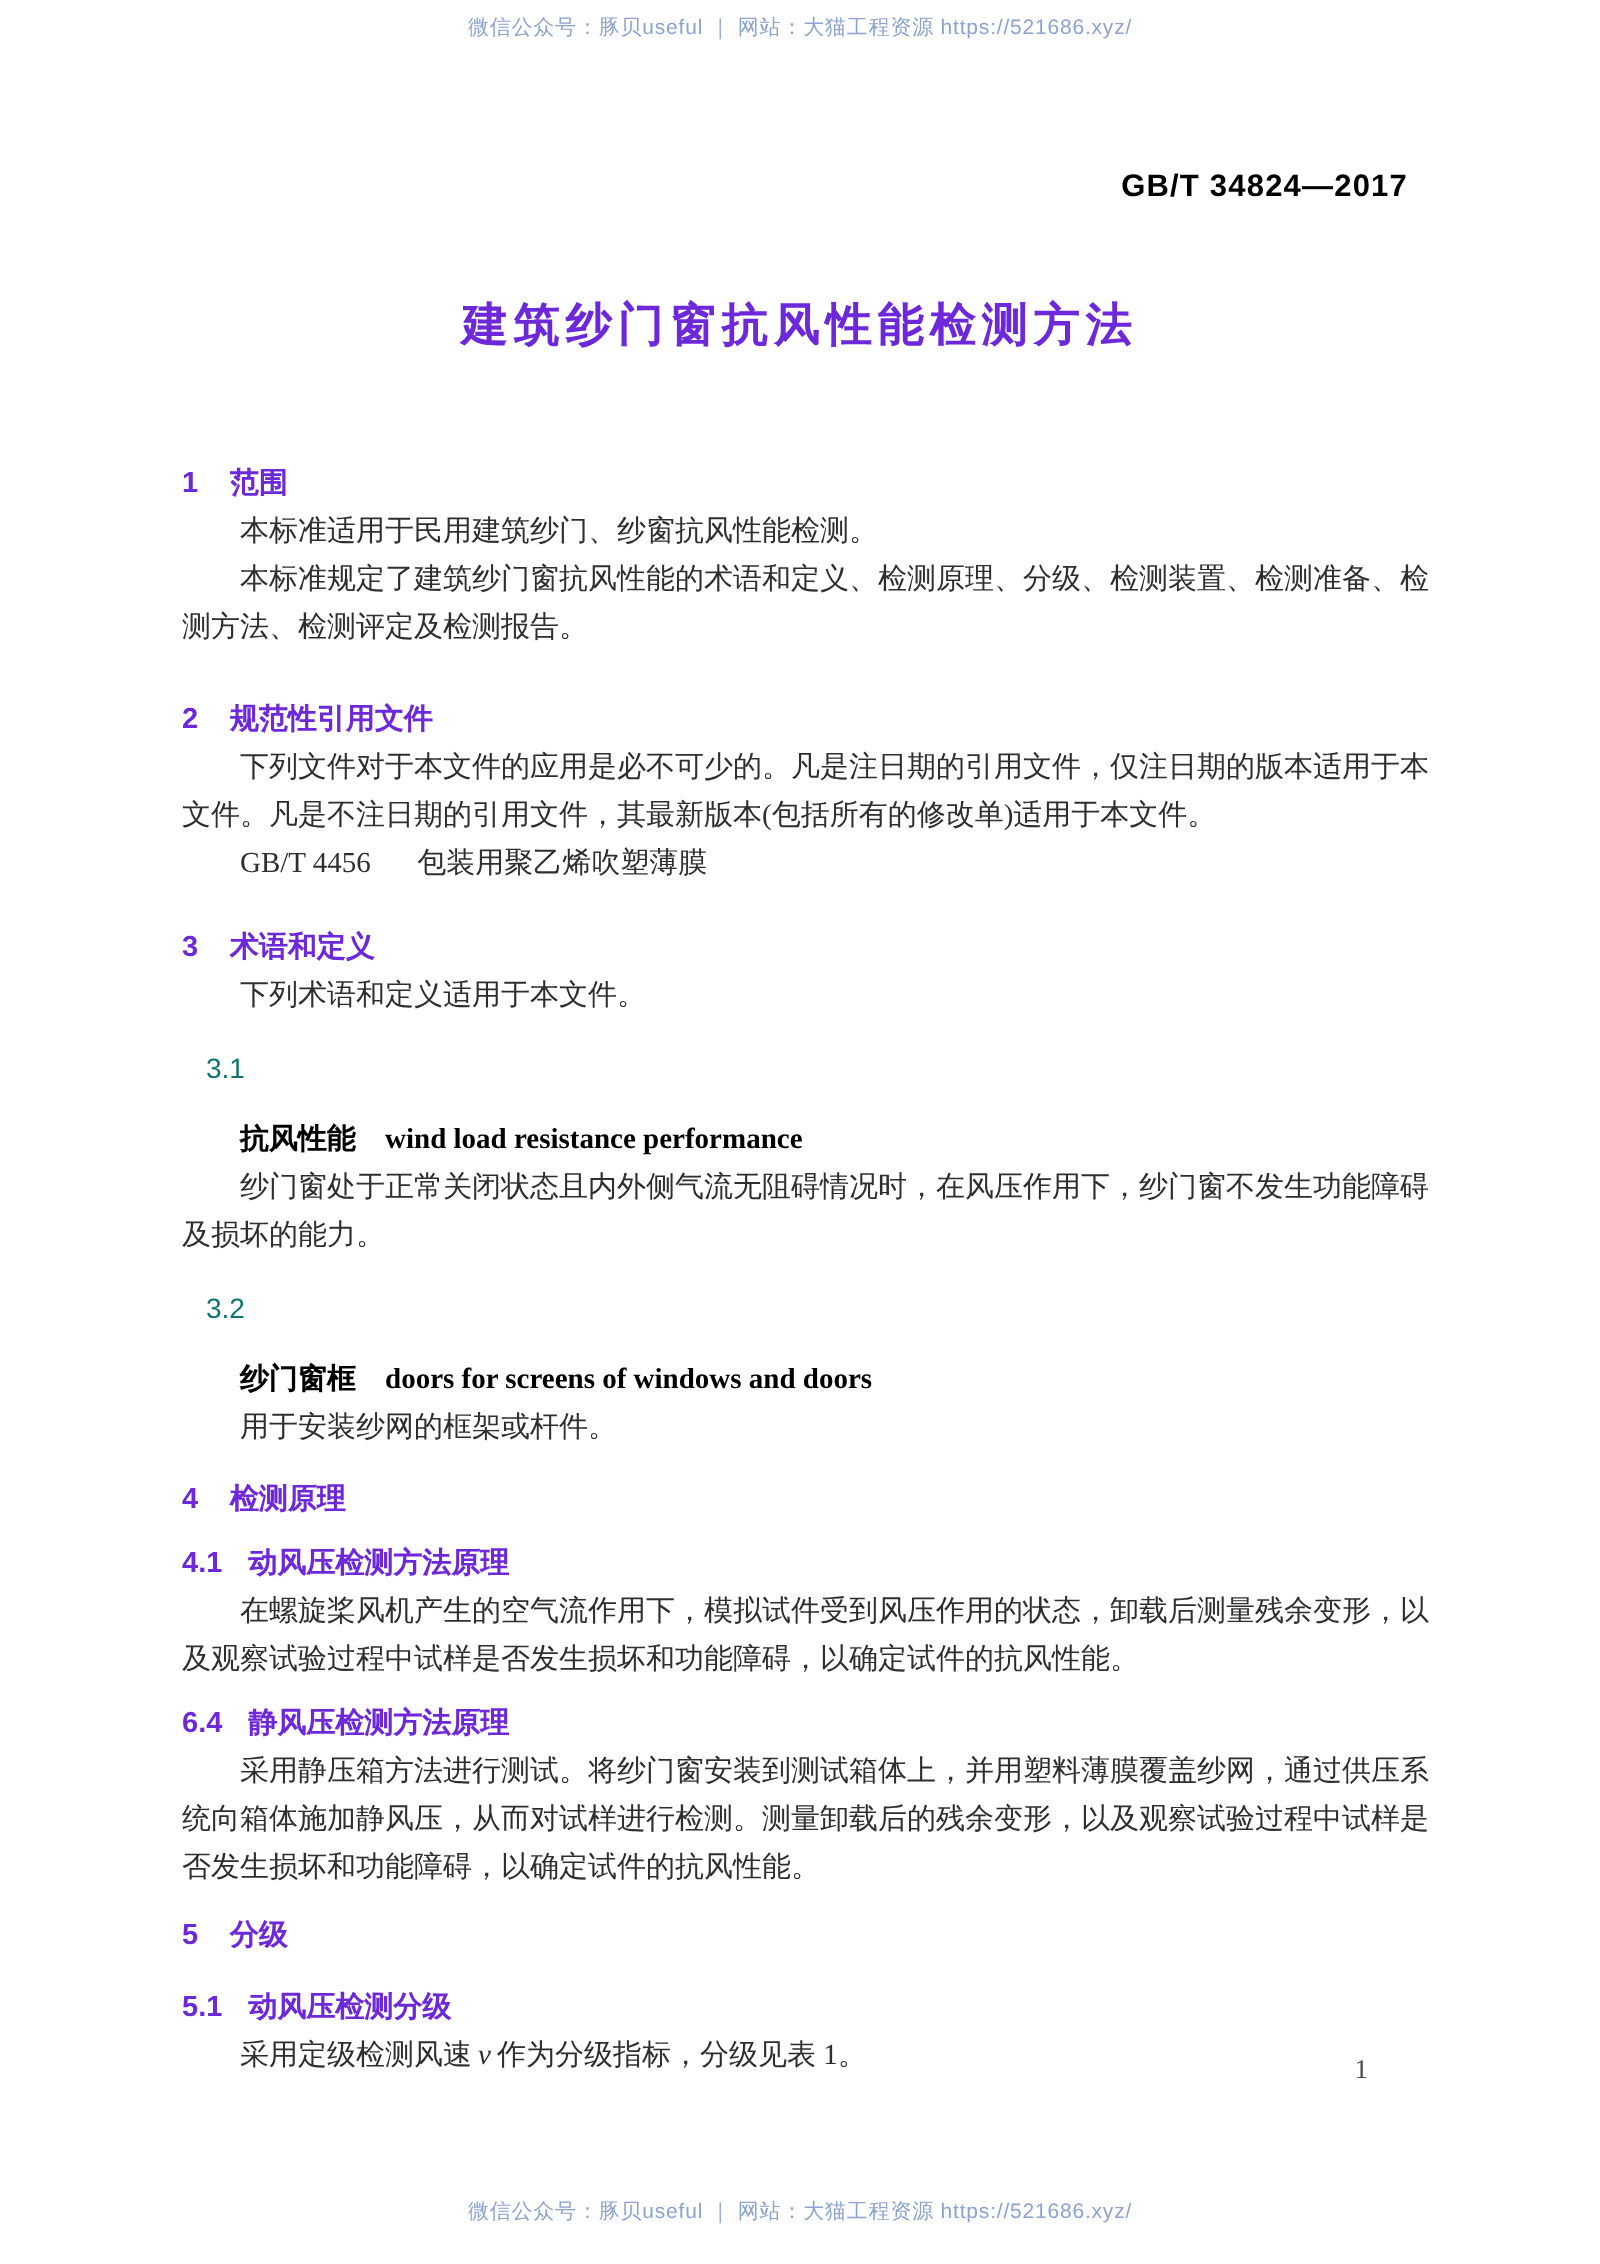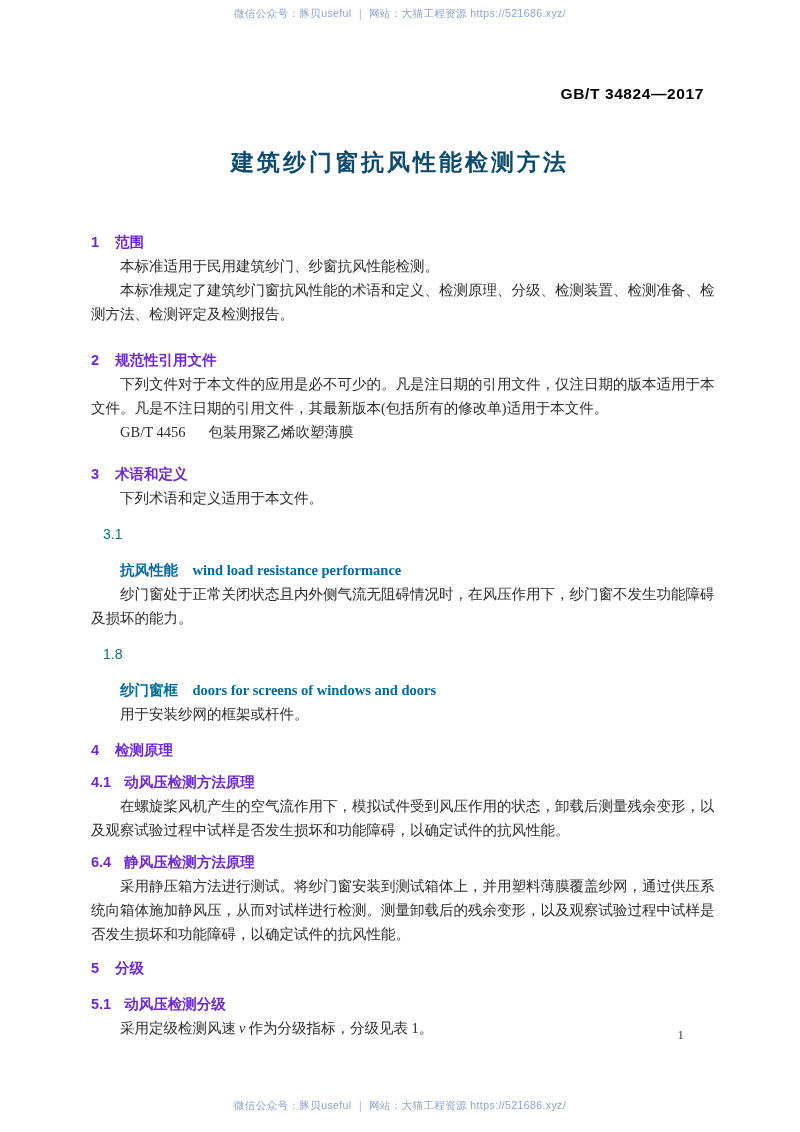--- a/index.html
+++ b/index.html
@@ -40,21 +40,21 @@
     position: absolute;
     top: 147px;
     left: 0;
     width: 100%;
     margin: 0;
     text-align: center;
     font-family: "Liberation Sans", sans-serif;
     font-weight: 700;
     font-size: 23px;
     letter-spacing: 3px;
-    color: #0c4a6e;
+    color: #6d28d9;
   }
   .content {
     position: absolute;
     top: 230px;
     left: 85px;
     width: 632px;
     font-size: 14.5px;
     line-height: 24px;
   }
   .h-sec, .h-sub {
@@ -68,21 +68,21 @@
   .h-sub .sec-num { margin-right: 0.9em; }
   .term-num {
     font-family: "Liberation Sans", sans-serif;
     font-size: 14px;
     color: #0f766e;
     margin: 12px;
   }
   .term-line {
     margin: 0 0 0 2em;
     font-weight: 700;
-    color: #0369a1;
+    color: #000000;
   }
   .term-line .term-zh {
     font-family: "Liberation Sans", sans-serif;
     margin-right: 1em;
   }
   .term-line .term-en { font-family: "Liberation Serif", serif; }
   p.body-par { margin: 0; text-indent: 2em; }
   p.def-par { margin: 0; text-indent: 2em; }
   .ref-line { margin: 0 0 0 2em; }
   .ref-line .ref-code { margin-right: 1.6em; }
@@ -122,21 +122,21 @@
     <p class="body-par mt8">下列文件对于本文件的应用是必不可少的。凡是注日期的引用文件，仅注日期的版本适用于本文件。凡是不注日期的引用文件，其最新版本(包括所有的修改单)适用于本文件。</p>
     <p class="ref-line"><span class="ref-code">GB/T 4456</span><span>包装用聚乙烯吹塑薄膜</span></p>
 
     <h2 class="h-sec mt18"><span class="sec-num">3</span><span>术语和定义</span></h2>
     <p class="body-par mt10">下列术语和定义适用于本文件。</p>
 
     <p class="term-num">3.1</p>
     <p class="term-line"><span class="term-zh">抗风性能</span><span class="term-en">wind load resistance performance</span></p>
     <p class="def-par">纱门窗处于正常关闭状态且内外侧气流无阻碍情况时，在风压作用下，纱门窗不发生功能障碍及损坏的能力。</p>
 
-    <p class="term-num">1.8</p>
+    <p class="term-num">3.2</p>
     <p class="term-line"><span class="term-zh">纱门窗框</span><span class="term-en">doors for screens of windows and doors</span></p>
     <p class="def-par">用于安装纱网的框架或杆件。</p>
 
     <h2 class="h-sec mt12"><span class="sec-num">4</span><span>检测原理</span></h2>
 
     <h3 class="h-sub mt8"><span class="sec-num">4.1</span><span>动风压检测方法原理</span></h3>
     <p class="body-par mt8">在螺旋桨风机产生的空气流作用下，模拟试件受到风压作用的状态，卸载后测量残余变形，以及观察试验过程中试样是否发生损坏和功能障碍，以确定试件的抗风性能。</p>
 
     <h3 class="h-sub mt8"><span class="sec-num">6.4</span><span>静风压检测方法原理</span></h3>
     <p class="body-par mt8">采用静压箱方法进行测试。将纱门窗安装到测试箱体上，并用塑料薄膜覆盖纱网，通过供压系统向箱体施加静风压，从而对试样进行检测。测量卸载后的残余变形，以及观察试验过程中试样是否发生损坏和功能障碍，以确定试件的抗风性能。</p>

